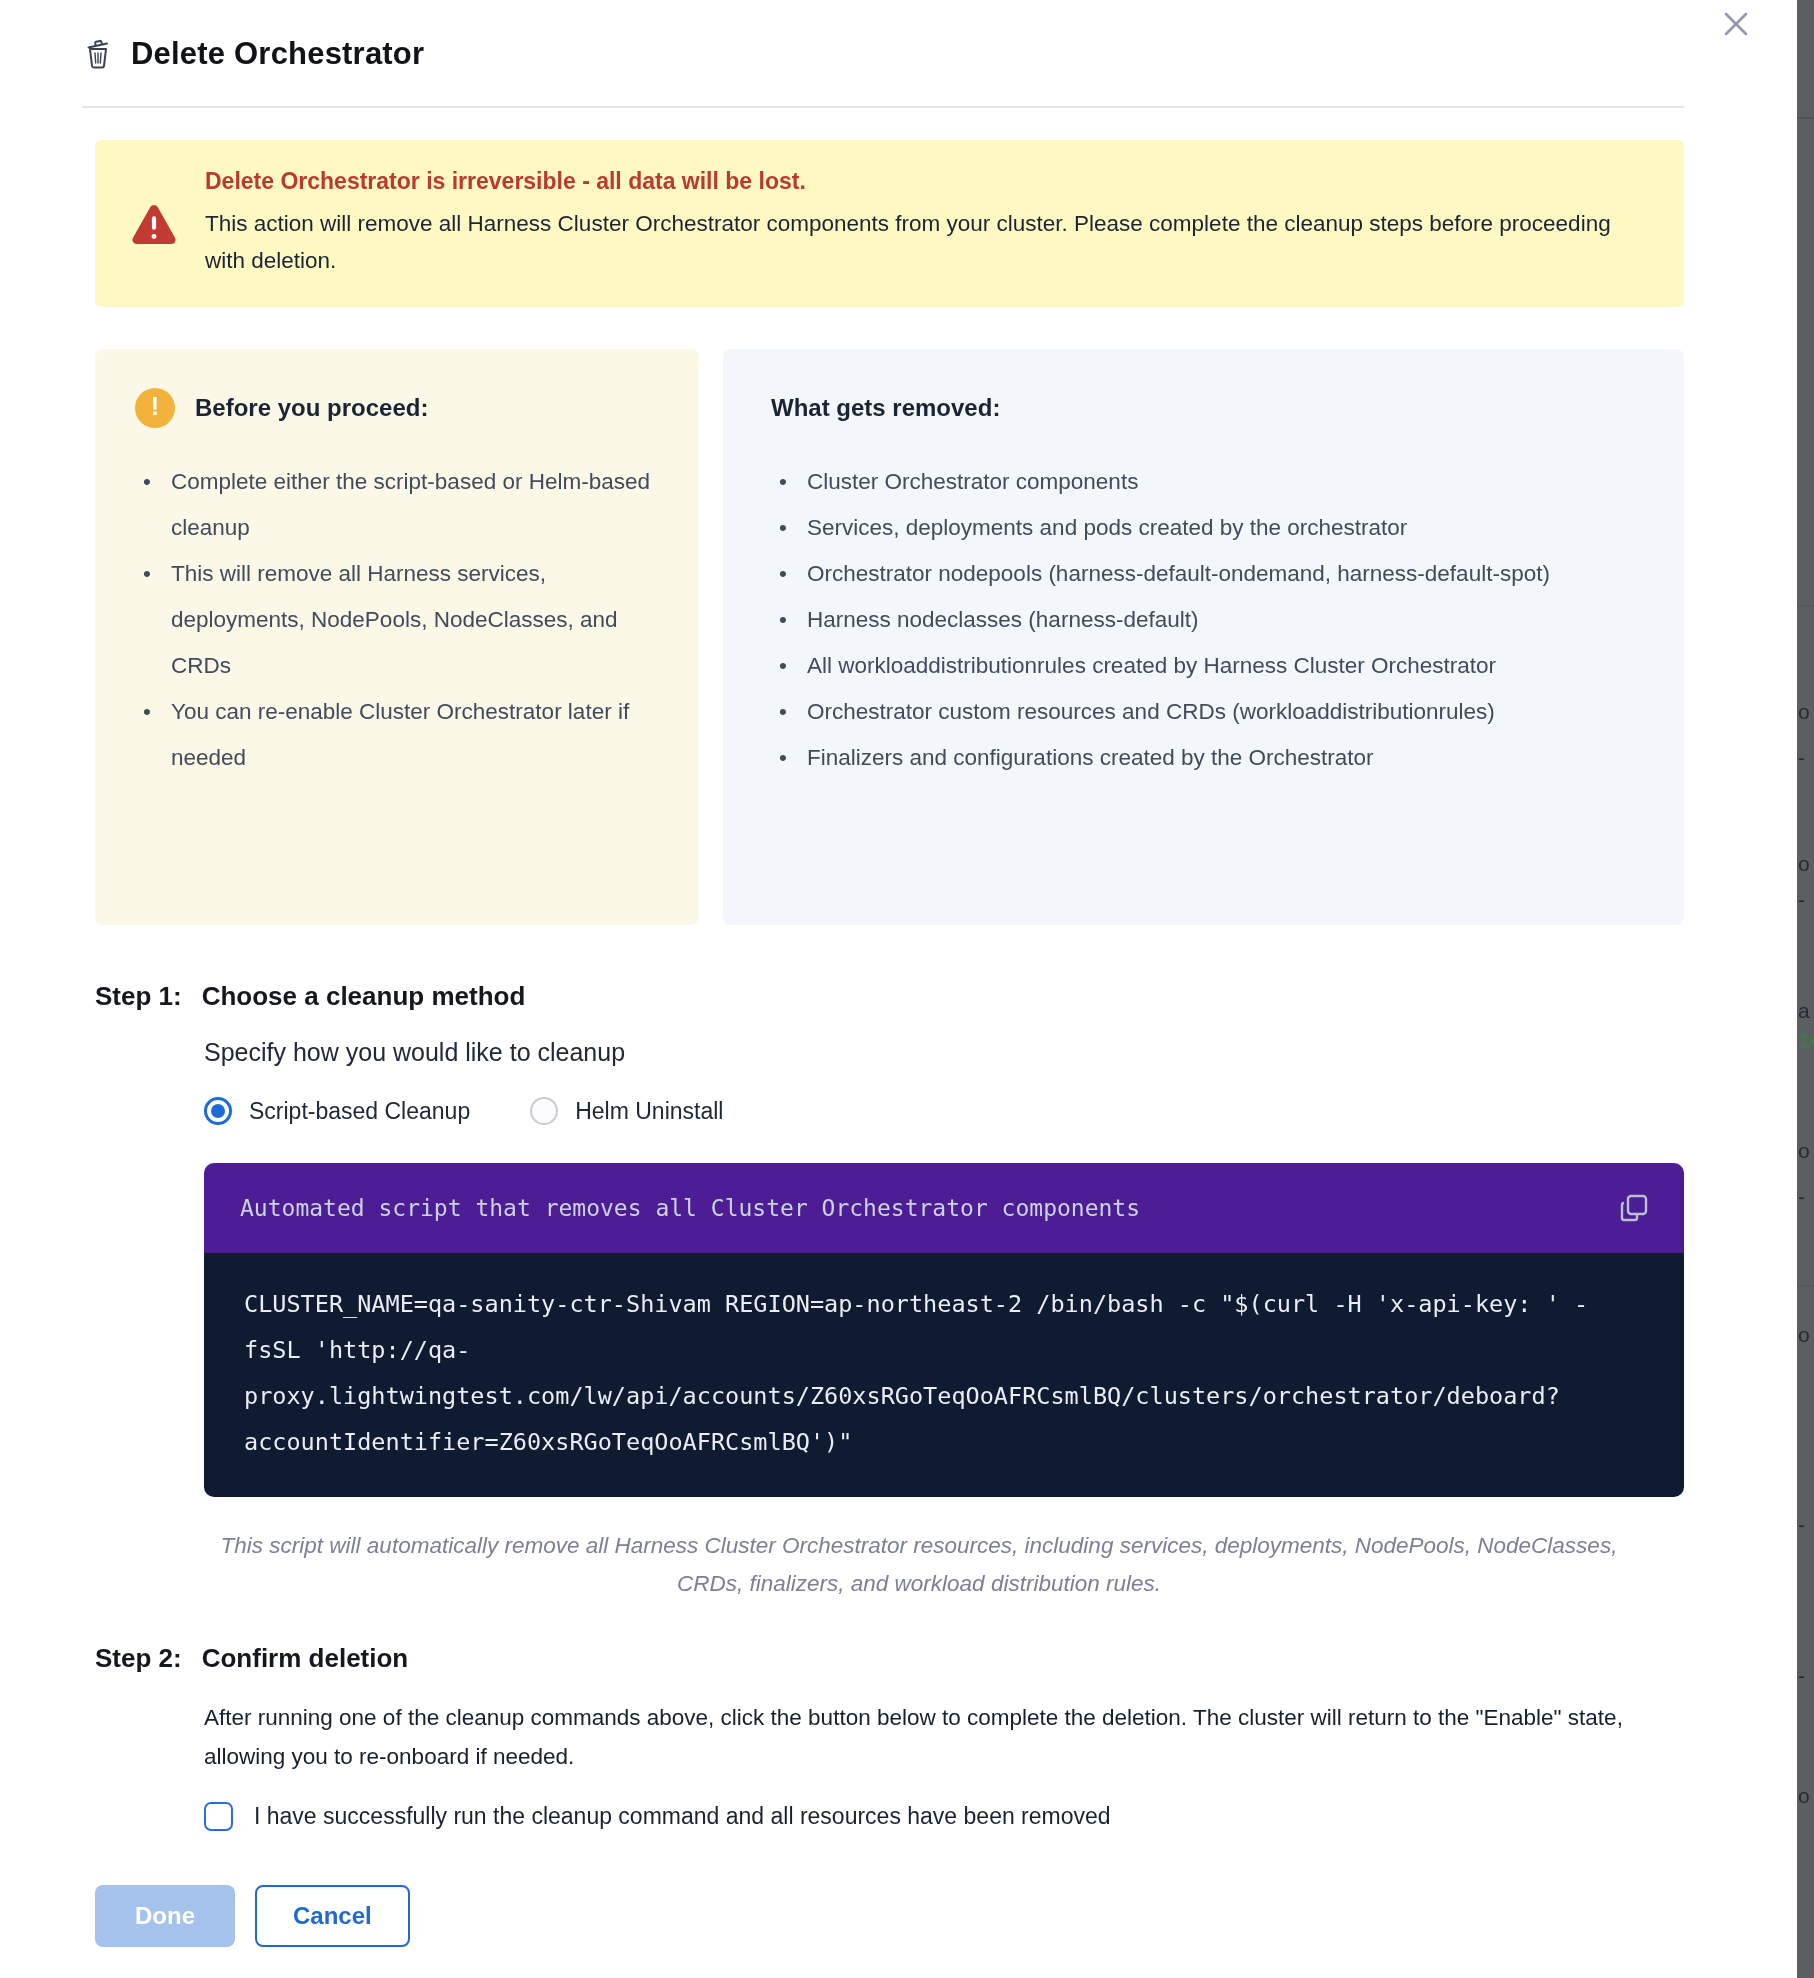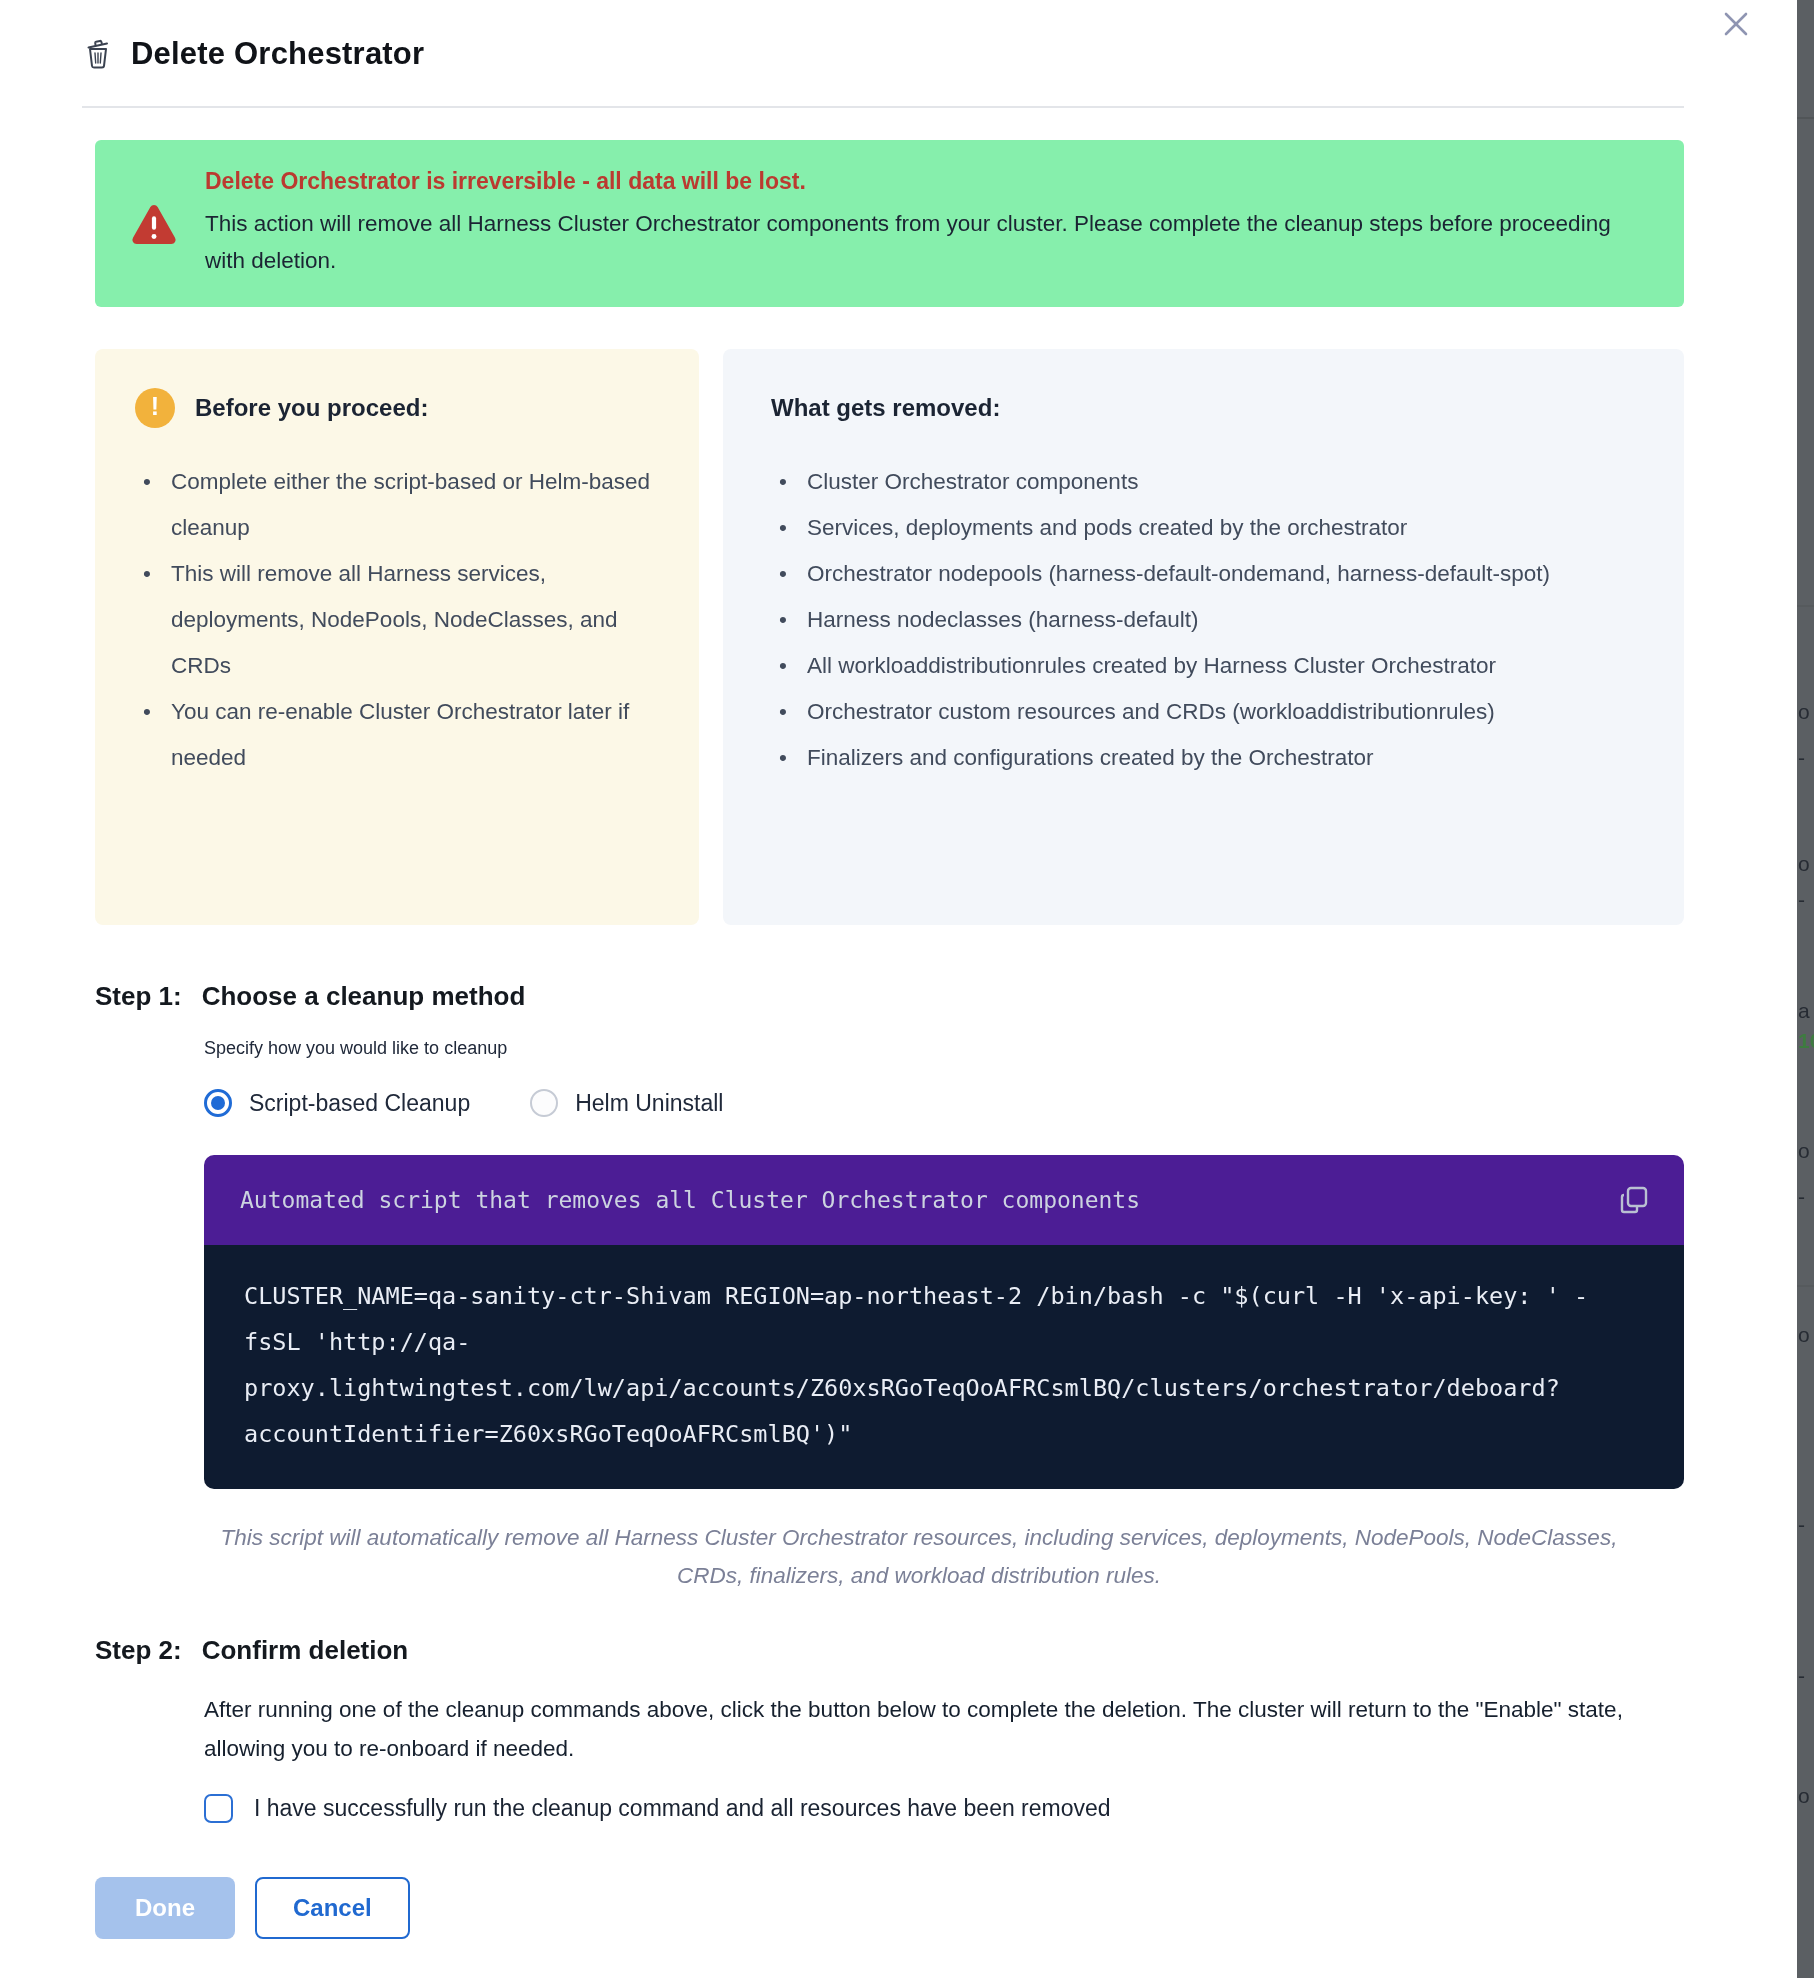--- a/index.html
+++ b/index.html
@@ -19,21 +19,21 @@
   .trash-icon { width:32px; height:32px; flex:none; }
   .dlg-title { font-size:31px; font-weight:700; color:#101318; letter-spacing:.2px; }
   .close-btn {
     position:absolute; top:8px; right:62px; width:32px; height:32px;
     background:none; border:none; padding:0; cursor:pointer;
   }
   .divider { border:0; border-top:2px solid #e3e5e9; margin:34px 0 0 -13px; }
 
   
   .warning-banner {
-    margin-top:32px; background:#86efac; border-radius:6px;
+    margin-top:32px; background:#fef9c3; border-radius:6px;
     padding:28px 36px; display:flex; gap:28px; align-items:center;
   }
   .warning-tri { width:46px; height:42px; flex:none; }
   .banner-title { color:#bb3a30; font-weight:700; font-size:23px; margin-bottom:10px; }
   .banner-body { font-size:22.5px; line-height:37px; max-width:1460px; color:#1b2433; }
 
   
   .info-row { display:flex; gap:24px; margin-top:42px; }
   .box { border-radius:8px; padding:38px 40px; min-height:576px; }
   .box-yellow { width:604px; flex:none; background:#fcf8e7; }
@@ -47,21 +47,21 @@
   .box-heading { font-size:24px; font-weight:700; color:#1b2433; }
   ul.bullets { list-style:none; margin:0; padding:0; font-size:22.5px; color:#414b5c; }
   ul.bullets li { position:relative; padding-left:36px; line-height:46px; }
   ul.bullets li::before { content:"•"; position:absolute; left:8px; color:#414b5c; }
 
   
   .step-row { display:flex; gap:20px; font-size:26px; font-weight:700; color:#14191f; }
   .step1-row { margin-top:56px; }
   .step2-row { margin-top:40px; }
   .indent { margin-left:109px; }
-  .subtext { margin-top:26px; font-size:18px; color:#20293a; }
+  .subtext { margin-top:26px; font-size:25px; color:#20293a; }
 
   .radio-row { display:flex; align-items:center; margin-top:30px; }
   .radio-outer {
     width:28px; height:28px; border-radius:50%; background:#fff;
     border:3px solid #1f6bd6; display:flex; align-items:center; justify-content:center;
     flex:none; cursor:pointer;
   }
   .radio-outer.unselected { border:2px solid #c6cbd5; background:#fcfcfd; }
   .radio-dot { width:14px; height:14px; border-radius:50%; background:#1f6bd6; }
   .radio-label { font-size:23px; color:#20293a; margin-left:17px; }

